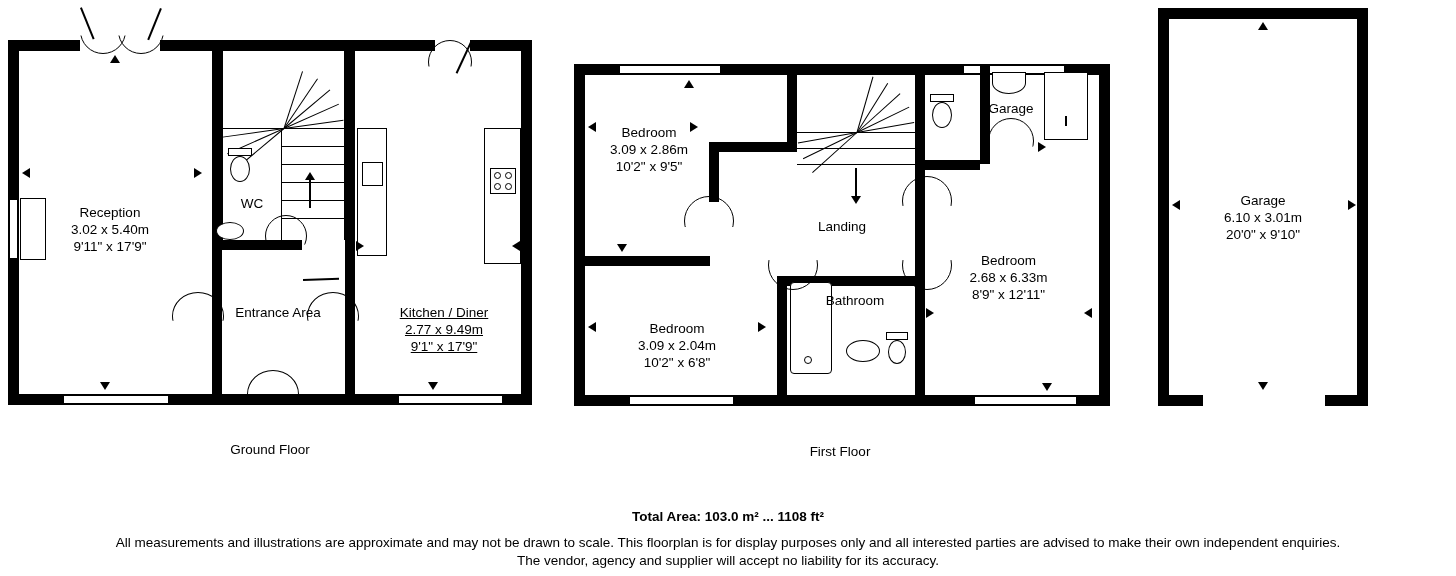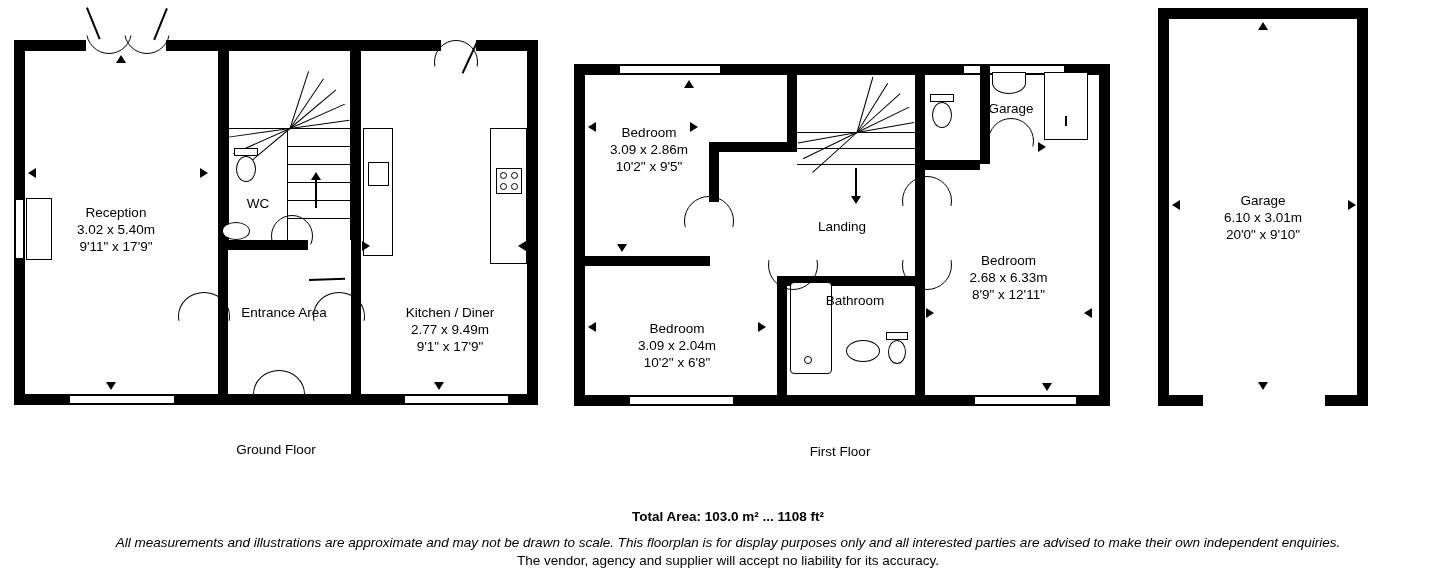--- a/index.html
+++ b/index.html
@@ -116,21 +116,21 @@
   .disclaimer {
     font-size: 13.5px;
     line-height: 20px;
   }
 </style>
 </head>
 <body>
 
 <div class="stage">
 
-  <div class="plan" style="left:6px; top:0px; width:545px; height:420px;">
+  <div class="plan" style="left:0px; top:0px; width:545px; height:420px;">
 
     <div class="wall" style="left:8px; top:40px; width:72px; height:11px;"></div>
     <div class="wall" style="left:160px; top:40px; width:275px; height:11px;"></div>
     <div class="wall" style="left:470px; top:40px; width:62px; height:11px;"></div>
     <div class="wall" style="left:8px; top:40px; width:11px; height:365px;"></div>
     <div class="wall" style="left:521px; top:40px; width:11px; height:365px;"></div>
     <div class="wall" style="left:8px; top:394px; width:58px; height:11px;"></div>
     <div class="wall" style="left:166px; top:394px; width:235px; height:11px;"></div>
     <div class="wall" style="left:500px; top:394px; width:32px; height:11px;"></div>
 
@@ -206,21 +206,21 @@
       <span class="nm">Reception</span>
       <span class="dm">3.02 x 5.40m</span>
       <span class="dm">9'11" x 17'9"</span>
     </div>
     <div class="room-label" style="left:212px; top:195px; width:80px;">
       <span class="nm">WC</span>
     </div>
     <div class="room-label" style="left:198px; top:304px; width:160px;">
       <span class="nm">Entrance Area</span>
     </div>
-    <div class="room-label" style="left:364px; top:304px; width:160px;">
+    <div class="room-label" style="left:364px; top:304px; width:160px;text-decoration:underline;">
       <span class="nm">Kitchen / Diner</span>
       <span class="dm">2.77 x 9.49m</span>
       <span class="dm">9'1" x 17'9"</span>
     </div>
 
     <div class="floor-caption" style="left:190px; top:442px; width:160px;">Ground Floor</div>
   </div>
 
   <div class="plan" style="left:572px; top:0px; width:545px; height:420px;">
 
@@ -337,16 +337,16 @@
     <div class="arrow down" style="left:108px; top:382px;"></div>
 
     <div class="room-label" style="left:48px; top:192px; width:130px;">
       <span class="nm">Garage</span>
       <span class="dm">6.10 x 3.01m</span>
       <span class="dm">20'0" x 9'10"</span>
     </div>
   </div>
 
   <div class="footer total-area" style="top:509px;">Total Area: 103.0 m² ... 1108 ft²</div>
-  <div class="footer disclaimer" style="top:533px;font-style:italic;">All measurements and illustrations are approximate and may not be drawn to scale. This floorplan is for display purposes only and all interested parties are advised to make their own independent enquiries.</div>
+  <div class="footer disclaimer" style="top:533px;">All measurements and illustrations are approximate and may not be drawn to scale. This floorplan is for display purposes only and all interested parties are advised to make their own independent enquiries.</div>
   <div class="footer disclaimer" style="top:551px;">The vendor, agency and supplier will accept no liability for its accuracy.</div>
 
 </div>
 
 </body></html>

